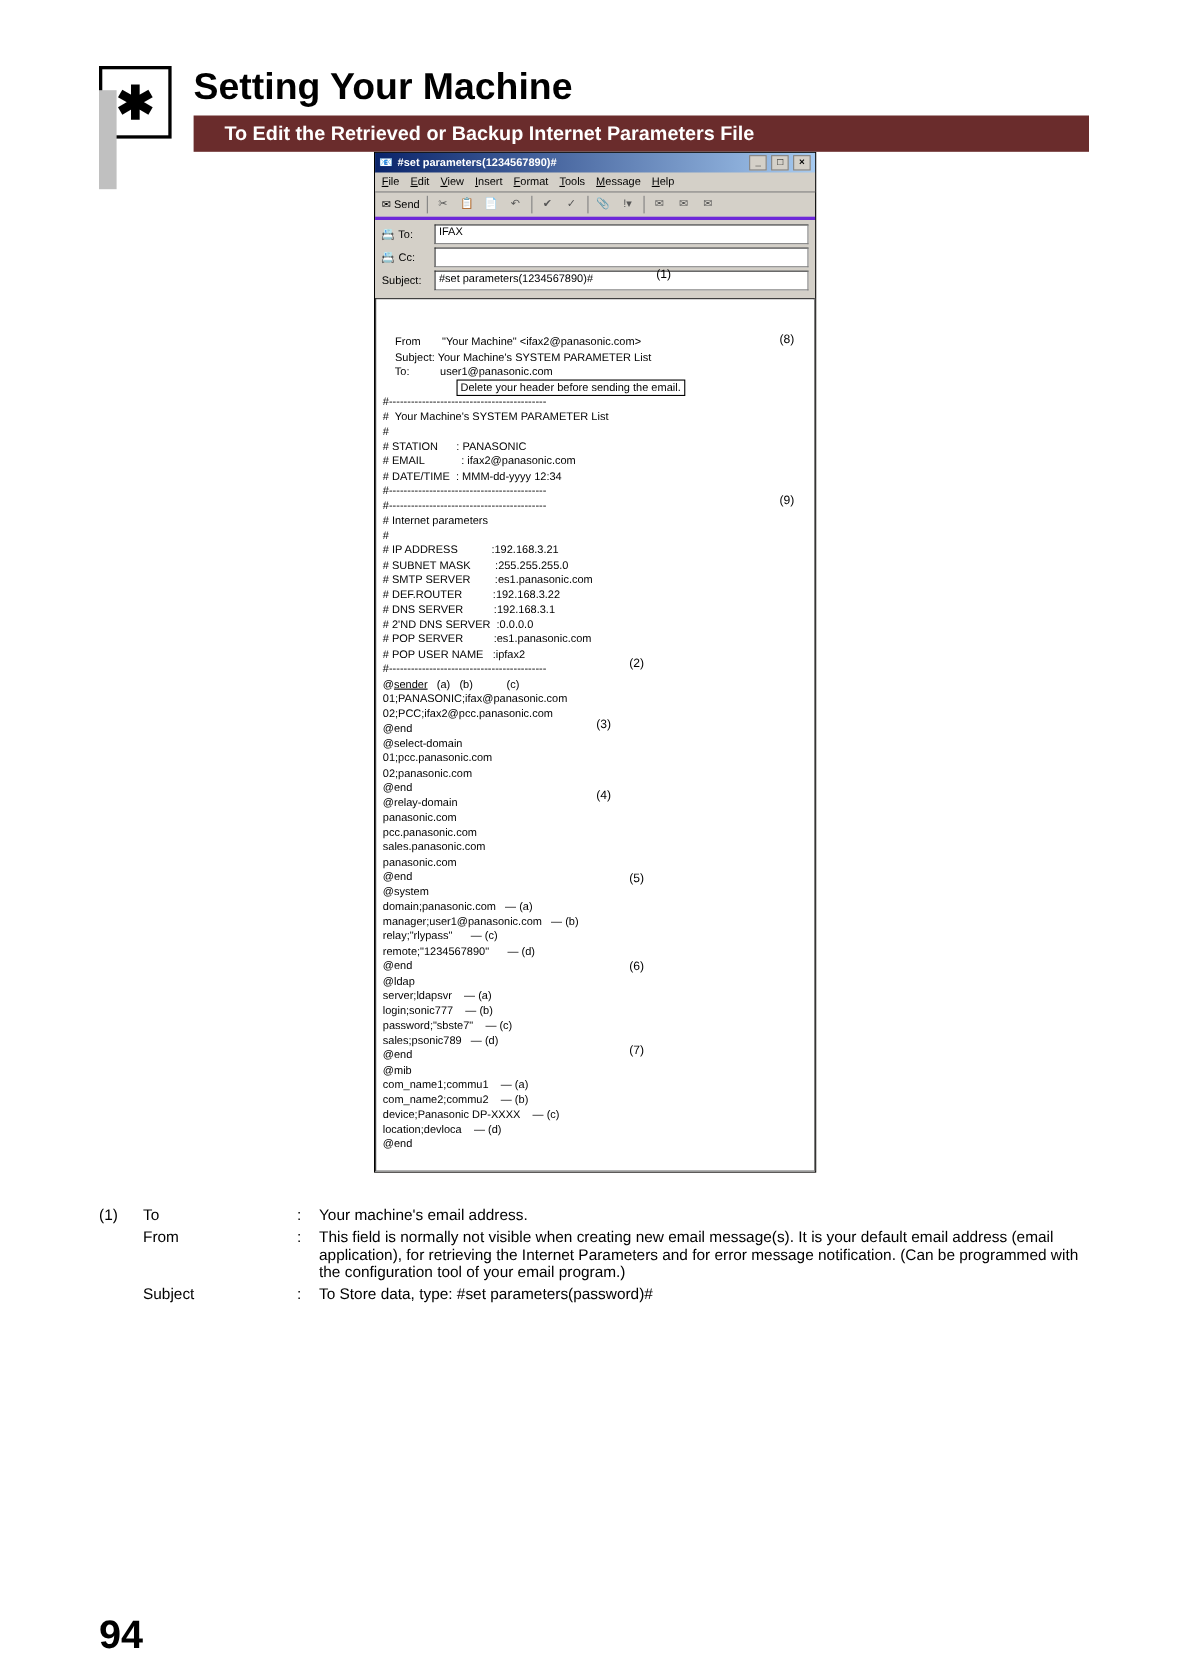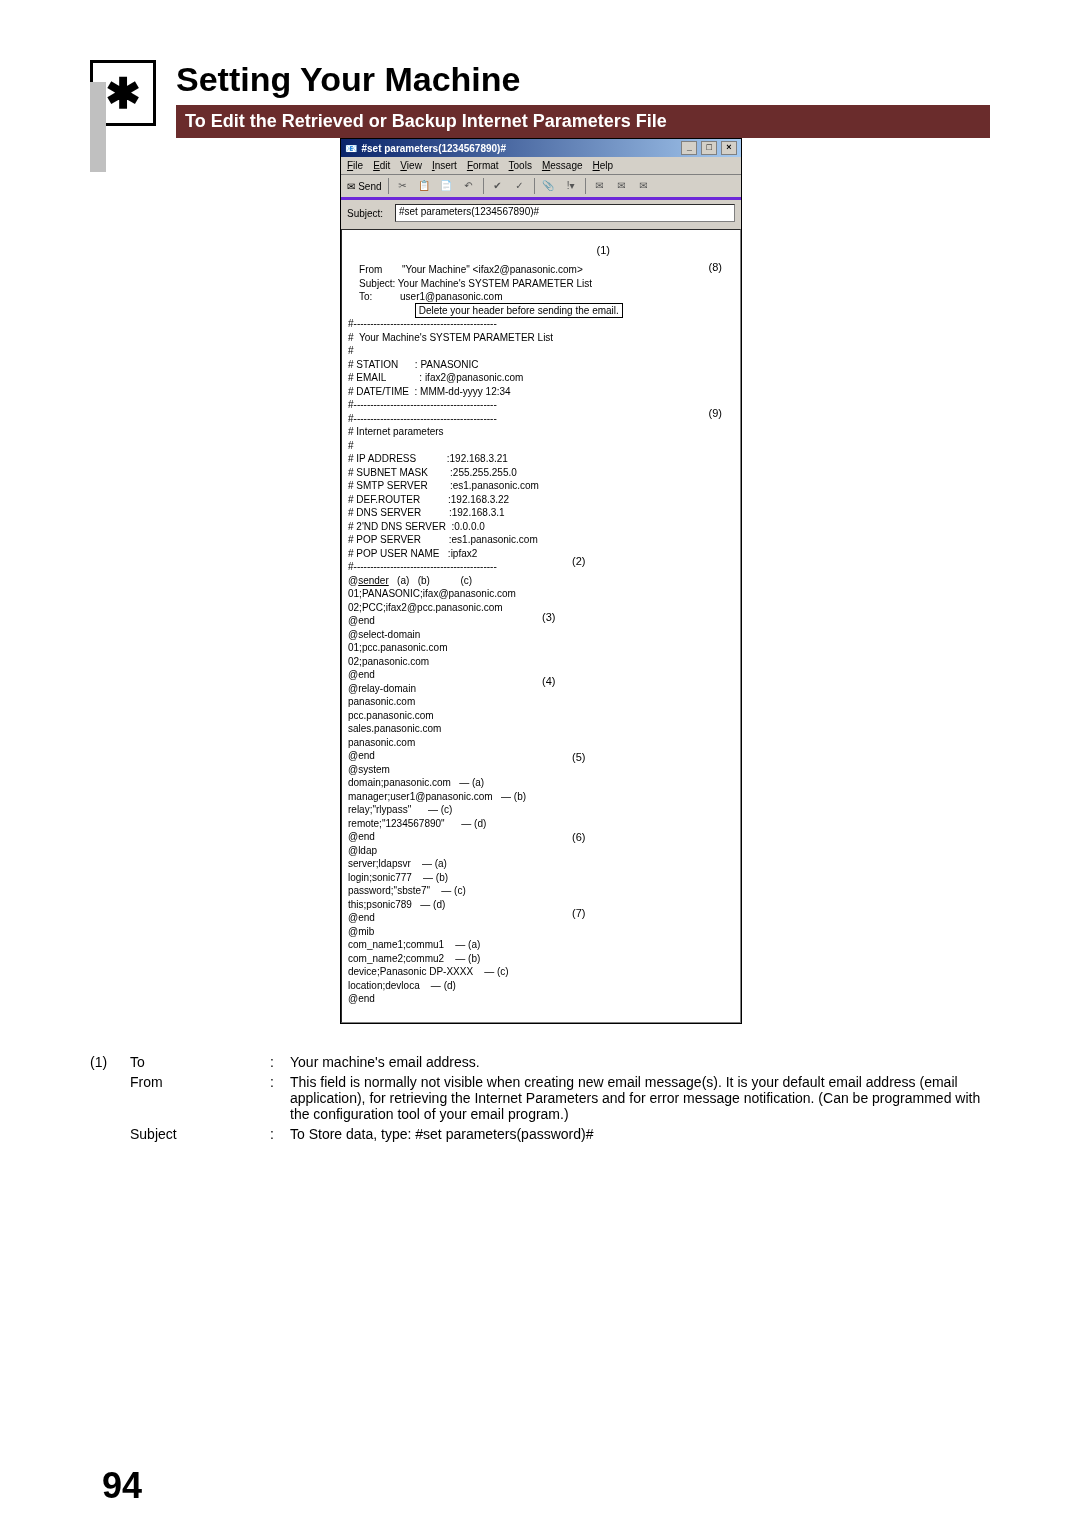--- a/index.html
+++ b/index.html
@@ -35,21 +35,21 @@
   .header-title {
     font-size: 34px;
     font-weight: bold;
     margin: 0 0 6px 0;
   }
   .header-subtitle {
     background: #6a2c2c;
     color: #fff;
     font-weight: bold;
     font-size: 18px;
-    padding: 6px 9px;
+    padding: 6px 28px;
   }
   .side-bar {
     position: absolute;
     left: 90px;
     top: 82px;
     width: 16px;
     height: 90px;
     background: #c0c0c0;
   }
   .sample-label {
@@ -152,21 +152,21 @@
   .legend-row {
     display: flex;
     margin-bottom: 4px;
   }
   .legend-num { width: 40px; }
   .legend-label { width: 140px; }
   .legend-colon { width: 20px; }
   .legend-desc { flex: 1; }
   .page-num {
     position: absolute;
-    left: 102px;
+    left: 90px;
     bottom: 20px;
     font-size: 36px;
     font-weight: bold;
   }
 </style>
 </head>
 <body>
 
 <div class="page">
   <div class="side-bar"></div>
@@ -212,20 +212,28 @@
         <span class="tool-icon">✓</span>
         <span style="border-left:1px solid #808080;height:16px;"></span>
         <span class="tool-icon">📎</span>
         <span class="tool-icon">!▾</span>
         <span style="border-left:1px solid #808080;height:16px;"></span>
         <span class="tool-icon">✉</span>
         <span class="tool-icon">✉</span>
         <span class="tool-icon">✉</span>
       </div>
       <div class="fields">
+        <div class="field-row">
+          <label>📇 <span>To:</span></label>
+          <div class="input">IFAX</div>
+        </div>
+        <div class="field-row">
+          <label>📇 <span>Cc:</span></label>
+          <div class="input"></div>
+        </div>
         <div class="field-row">
           <label>Subject:</label>
           <div class="input">#set parameters(1234567890)#</div>
         </div>
       </div>
       <div class="email-body">
 
     From       <span>"Your Machine" &lt;ifax2@panasonic.com&gt;</span>
     Subject: <span>Your Machine's SYSTEM PARAMETER List</span>
     To:          <span>user1@panasonic.com</span>
@@ -266,21 +274,21 @@
 @system
 <span>domain;panasonic.com</span>   — <span>(a)</span>
 <span>manager;user1@panasonic.com</span>   — <span>(b)</span>
 <span>relay;"rlypass"</span>      — <span>(c)</span>
 <span>remote;"1234567890"</span>      — <span>(d)</span>
 @end
 @ldap
 <span>server;ldapsvr</span>    — <span>(a)</span>
 <span>login;sonic777</span>    — <span>(b)</span>
 <span>password;"sbste7"</span>    — <span>(c)</span>
-<span>this;psonic789</span>   — <span>(d)</span>
+<span>sales;psonic789</span>   — <span>(d)</span>
 @end
 @mib
 <span>com_name1;commu1</span>    — <span>(a)</span>
 <span>com_name2;commu2</span>    — <span>(b)</span>
 <span>device;Panasonic DP-XXXX</span>    — <span>(c)</span>
 <span>location;devloca</span>    — <span>(d)</span>
 @end
 
         <span class="callout" style="right:18px; top:30px;">(8)</span>
         <span class="callout" style="right:18px; top:176px;">(9)</span>

